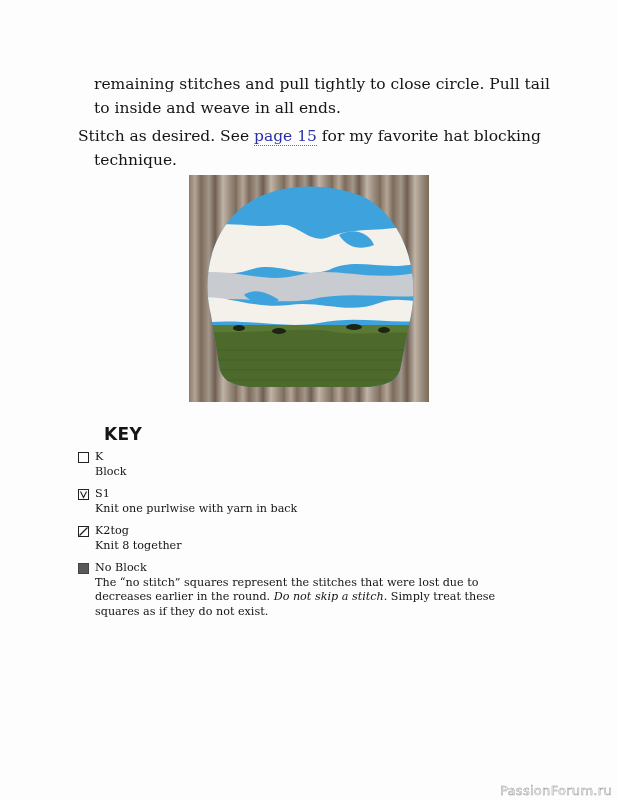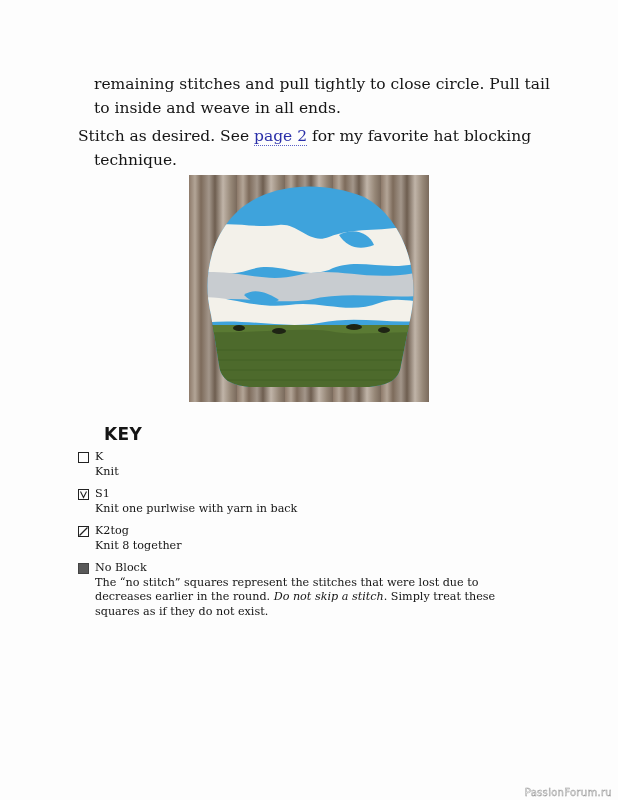--- a/index.html
+++ b/index.html
@@ -38,33 +38,33 @@
     .key-icon {
       position: absolute; left: 0; top: 2px; width: 11px; height: 11px;
       box-sizing: border-box; border: 1px solid #222;
     }
     .key-icon svg { position: absolute; left: 0; top: 0; }
     .key-icon.fill { background: #595959; border-color: #444; }
     .key-name { position: absolute; left: 17px; top: 0; }
     .key-desc { position: absolute; left: 17px; top: 14.5px; width: 420px; }
     .watermark {
       position: absolute; right: 6px; bottom: 2px;
-      font-family: "DejaVu Sans", sans-serif; font-size: 10px;
+      font-family: "DejaVu Sans", sans-serif; font-size: 13px;
       color: #ffffff; -webkit-text-stroke: 0.5px #9a9a9a; letter-spacing: 0.3px;
     }
   </style>
 </head>
 <body>
 
 <div class="para cont" style="top:72px;">
   <span>remaining stitches and pull tightly to close circle. Pull tail to inside and weave in all ends.</span>
 </div>
 
 <div class="para" style="top:124px;">
-  <span>Stitch as desired. See </span><a class="link">page 2</a><span> for my favorite hat blocking technique.</span>
+  <span>Stitch as desired. See </span><a class="link">page 15</a><span> for my favorite hat blocking technique.</span>
 </div>
 
 <div class="photo">
   <svg class="hat" width="240" height="227" viewBox="0 0 240 227">
     <defs>
       <clipPath id="hatclip">
         <path d="M30,190 L22,140 C10,90 30,40 70,22 C100,8 140,8 175,22 C210,40 232,90 222,140 L212,190 C210,205 200,210 180,212 L60,212 C42,210 32,205 30,190 Z"></path>
       </clipPath>
     </defs>
     <g clip-path="url(#hatclip)">
@@ -90,21 +90,21 @@
       </g>
     </g>
   </svg>
 </div>
 
 <div class="key-title">KEY</div>
 
 <div class="key-item" style="top:450px;">
   <span class="key-icon"></span>
   <span class="key-name">K</span>
-  <span class="key-desc">Knit</span>
+  <span class="key-desc">Block</span>
 </div>
 
 <div class="key-item" style="top:487px;">
   <span class="key-icon">
     <svg width="9" height="9" viewBox="0 0 9 9">
         <path d="M1.5,1.5 L4.5,7.5 L7.5,1.5" fill="none" stroke="#222" stroke-width="1.1"></path>
       </svg>
   </span>
   <span class="key-name">S1</span>
   <span class="key-desc">Knit one purlwise with yarn in back</span>

